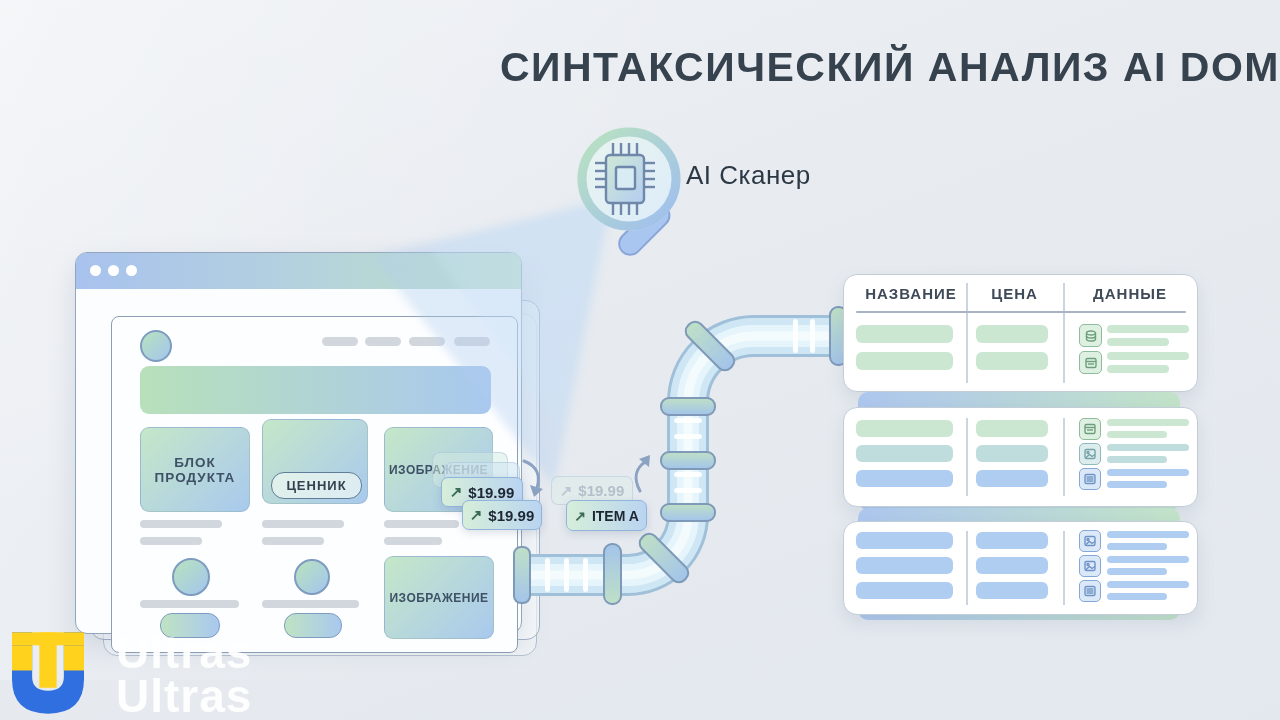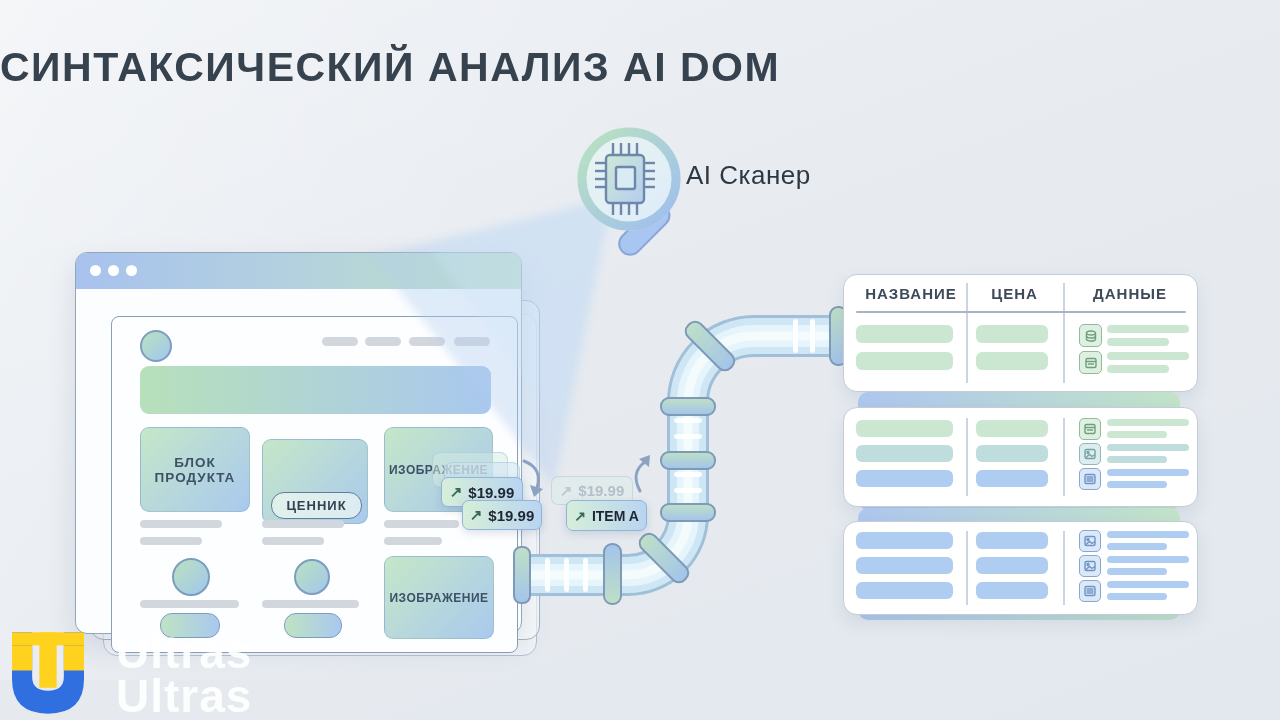--- a/index.html
+++ b/index.html
@@ -3,21 +3,21 @@
 <meta charset="utf-8">
 <style>
   html,body{margin:0;padding:0;background:#dfe4e9;}
   .stage{position:relative;width:1280px;height:720px;overflow:hidden;
          background:linear-gradient(160deg,#eef1f5 0%,#e7ebf0 45%,#e3e8ee 100%);
          font-family:"Liberation Sans", sans-serif;}
   .abs{position:absolute;}
   .streak{left:-150px;top:-80px;width:950px;height:760px;pointer-events:none;
           background:linear-gradient(115deg,rgba(255,255,255,.45) 0%,rgba(255,255,255,.12) 45%,rgba(255,255,255,0) 70%);}
   
-  .title{left:0;top:44px;width:1280px;text-align:left;font-size:41px;font-weight:600;
+  .title{left:0;top:44px;width:1280px;text-align:right;font-size:41px;font-weight:600;
          letter-spacing:1.5px;color:#37424f;}
   
   .scan-label{left:686px;top:160px;font-size:26px;font-weight:500;color:#2d3845;letter-spacing:.5px;}
   
   .sheet{border:1.5px solid #93a5ba;border-radius:14px;background:rgba(250,252,254,.75);}
   .win{left:75px;top:252px;width:445px;height:380px;border:1.5px solid #93a5ba;border-radius:12px;
        background:#fbfdfe;box-shadow:0 12px 28px rgba(80,100,130,.16);}
   .titlebar{left:0;top:0;width:100%;height:36px;border-radius:10px 10px 0 0;
             background:linear-gradient(90deg,#a8c2ee 0%,#b4d3dc 55%,#c0e2c4 100%);}
   .dot{width:11px;height:11px;border-radius:50%;background:#ffffff;}
@@ -87,21 +87,21 @@
       <div class="abs navpill" style="left:297px;top:20px;width:36px;"></div>
       <div class="abs navpill" style="left:342px;top:20px;width:36px;"></div>
       <div class="abs hero" style="left:28px;top:49px;width:351px;height:48px;"></div>
 
       <div class="abs pcard" style="left:28px;top:110px;width:108px;height:83px;font-size:13.5px;letter-spacing:1px;">
         <div>
           <div>БЛОК</div>
           <div>ПРОДУКТА</div>
         </div>
       </div>
-      <div class="abs pcard" style="left:150px;top:122px;width:104px;height:83px;">
+      <div class="abs pcard" style="left:150px;top:102px;width:104px;height:83px;">
         <div class="abs pricepill" style="left:8px;top:52px;width:89px;height:25px;">ЦЕННИК</div>
       </div>
       <div class="abs pcard" style="left:272px;top:110px;width:107px;height:83px;font-size:12px;letter-spacing:.5px;">ИЗОБРАЖЕНИЕ</div>
 
       <div class="abs grayln" style="left:28px;top:203px;width:82px;height:8px;"></div>
       <div class="abs grayln" style="left:28px;top:220px;width:62px;height:8px;"></div>
       <div class="abs grayln" style="left:150px;top:203px;width:82px;height:8px;"></div>
       <div class="abs grayln" style="left:150px;top:220px;width:62px;height:8px;"></div>
       <div class="abs grayln" style="left:272px;top:203px;width:75px;height:8px;"></div>
       <div class="abs grayln" style="left:272px;top:220px;width:58px;height:8px;"></div>

